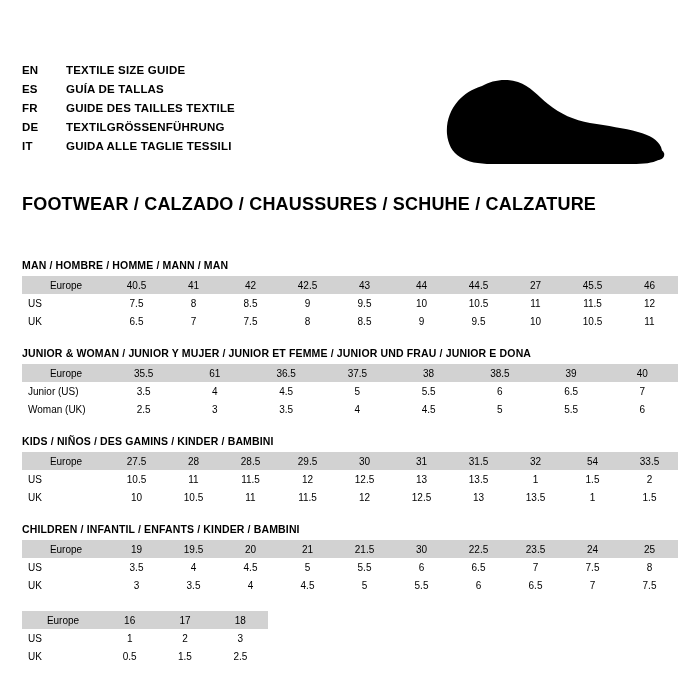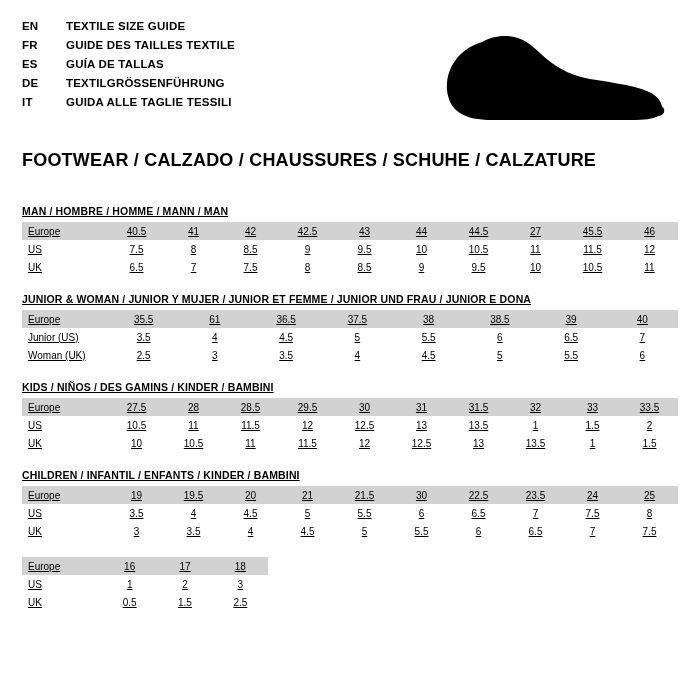--- a/index.html
+++ b/index.html
@@ -22,20 +22,21 @@
     padding: 20px 22px 0 22px;
   }
 
   
   .header {
     position: relative;
     height: 112px;
   }
   .lang-list {
     display: block;
+    margin-top: 44px;
   }
   .lang-row {
     display: flex;
     align-items: baseline;
     height: 19px;
   }
   .lang-code {
     width: 44px;
     font-size: 11.5px;
     font-weight: bold;
@@ -60,22 +61,21 @@
 
   .category-title {
     margin-top: 18px;
     font-size: 18px;
     font-weight: bold;
     letter-spacing: 0.2px;
   }
 
   
   .sections {
-    margin-top: 34px;
-    text-decoration: underline;
+    margin-top: 44px;
   }
   .section {
     margin-bottom: 17px;
   }
   .section-title {
     font-size: 10.5px;
     font-weight: bold;
     letter-spacing: 0.15px;
     margin-bottom: 5px;
   }
@@ -85,20 +85,21 @@
     font-size: 10px;
   }
   table.size-table td {
     height: 18px;
     padding: 0 4px;
     vertical-align: middle;
     white-space: nowrap;
   }
   table.size-table tr.shaded td {
     background: #d2d2d2;
+    text-align: center;
   }
   table.size-table td.label {
     text-align: left;
     padding-left: 6px;
   }
   table.size-table td.val {
     text-align: center;
   }
 
   .w-full { width: 656px; }
@@ -109,26 +110,26 @@
 
 <div class="page">
 
   <div class="header">
     <div class="lang-list">
         <div class="lang-row">
           <span class="lang-code">EN</span>
           <span class="lang-title">TEXTILE SIZE GUIDE</span>
         </div>
         <div class="lang-row">
+          <span class="lang-code">ES</span>
+          <span class="lang-title">GUÍA DE TALLAS</span>
+        </div>
+        <div class="lang-row">
           <span class="lang-code">FR</span>
           <span class="lang-title">GUIDE DES TAILLES TEXTILE</span>
-        </div>
-        <div class="lang-row">
-          <span class="lang-code">ES</span>
-          <span class="lang-title">GUÍA DE TALLAS</span>
         </div>
         <div class="lang-row">
           <span class="lang-code">DE</span>
           <span class="lang-title">TEXTILGRÖSSENFÜHRUNG</span>
         </div>
         <div class="lang-row">
           <span class="lang-code">IT</span>
           <span class="lang-title">GUIDA ALLE TAGLIE TESSILI</span>
         </div>
       </div>
@@ -276,21 +277,21 @@
             <tr class="shaded">
               <td class="label">Europe</td>
               <td class="val">27.5</td>
               <td class="val">28</td>
               <td class="val">28.5</td>
               <td class="val">29.5</td>
               <td class="val">30</td>
               <td class="val">31</td>
               <td class="val">31.5</td>
               <td class="val">32</td>
-              <td class="val">33</td>
+              <td class="val">54</td>
               <td class="val">33.5</td>
             </tr>
             <tr>
               <td class="label">US</td>
               <td class="val">10.5</td>
               <td class="val">11</td>
               <td class="val">11.5</td>
               <td class="val">12</td>
               <td class="val">12.5</td>
               <td class="val">13</td>

